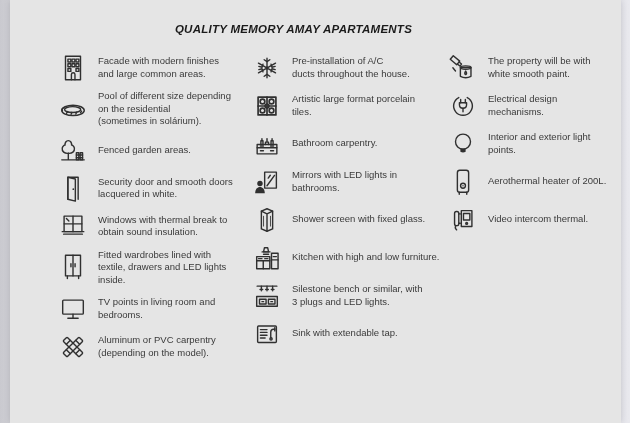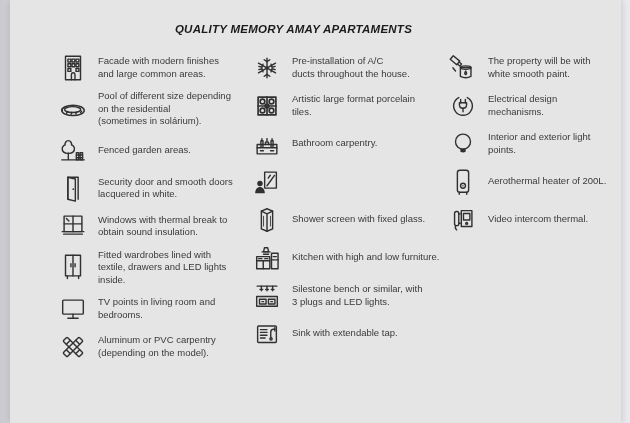--- a/index.html
+++ b/index.html
@@ -175,20 +175,21 @@
       <div class="item">
         <span class="icon">
           <svg viewBox="0 0 32 32">
               <rect x="13.5" y="5.5" width="12.5" height="17"></rect>
               <path d="M16 20L24 9"></path>
               <path d="M17.3 11.8l2.2-3"></path>
               <circle cx="8.5" cy="17.6" r="2.9" fill="#303030" stroke="none"></circle>
               <path d="M3.4 28c0-4.2 2.3-6.6 5.1-6.6s5.1 2.4 5.1 6.6z" fill="#303030" stroke="none"></path>
             </svg>
         </span>
+        <span class="txt">Mirrors with LED lights in bathrooms.</span>
       </div>
       <div class="item">
         <span class="icon">
           <svg viewBox="0 0 32 32">
               <path d="M10 6.5L16 4l6 2.5v19L16 28l-6-2.5z"></path>
               <path d="M16 9.5L10 6.5M16 9.5l6-3M16 9.5V28"></path>
               <path d="M12.3 12v10.5M19.7 12v10.5" stroke-width="0.9"></path>
             </svg>
         </span>
         <span class="txt">Shower screen with fixed glass.</span>

